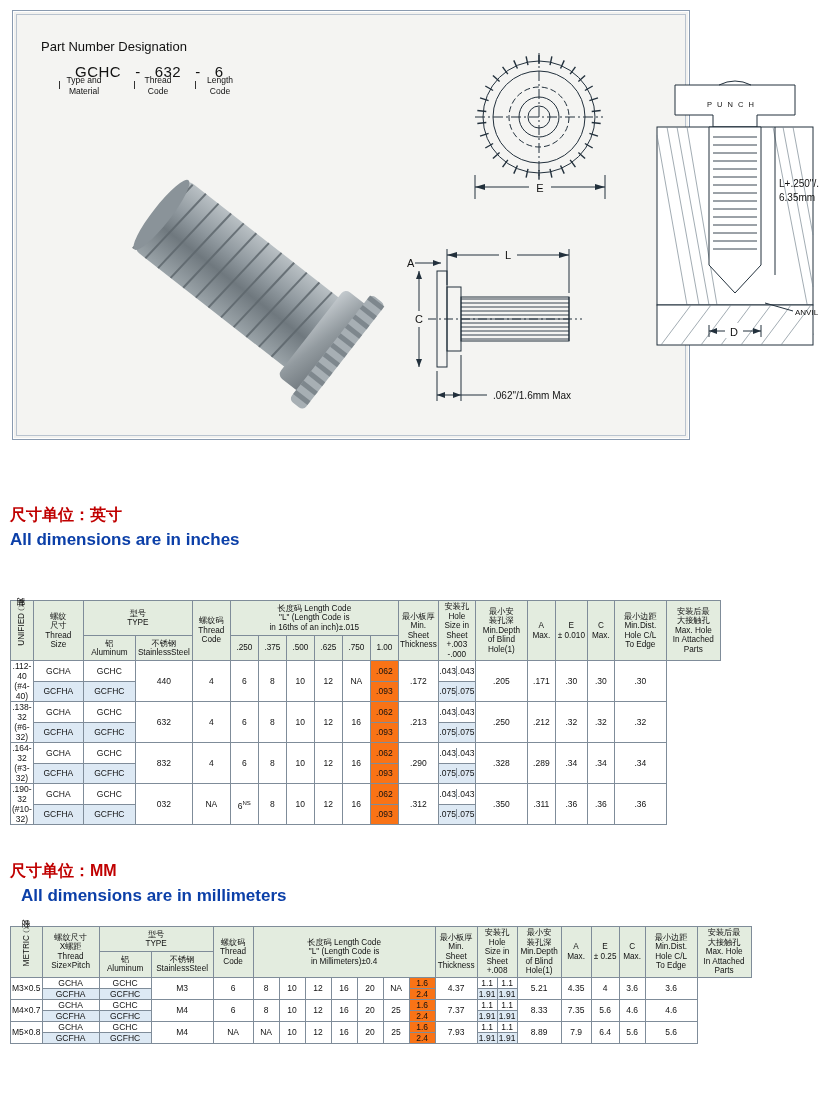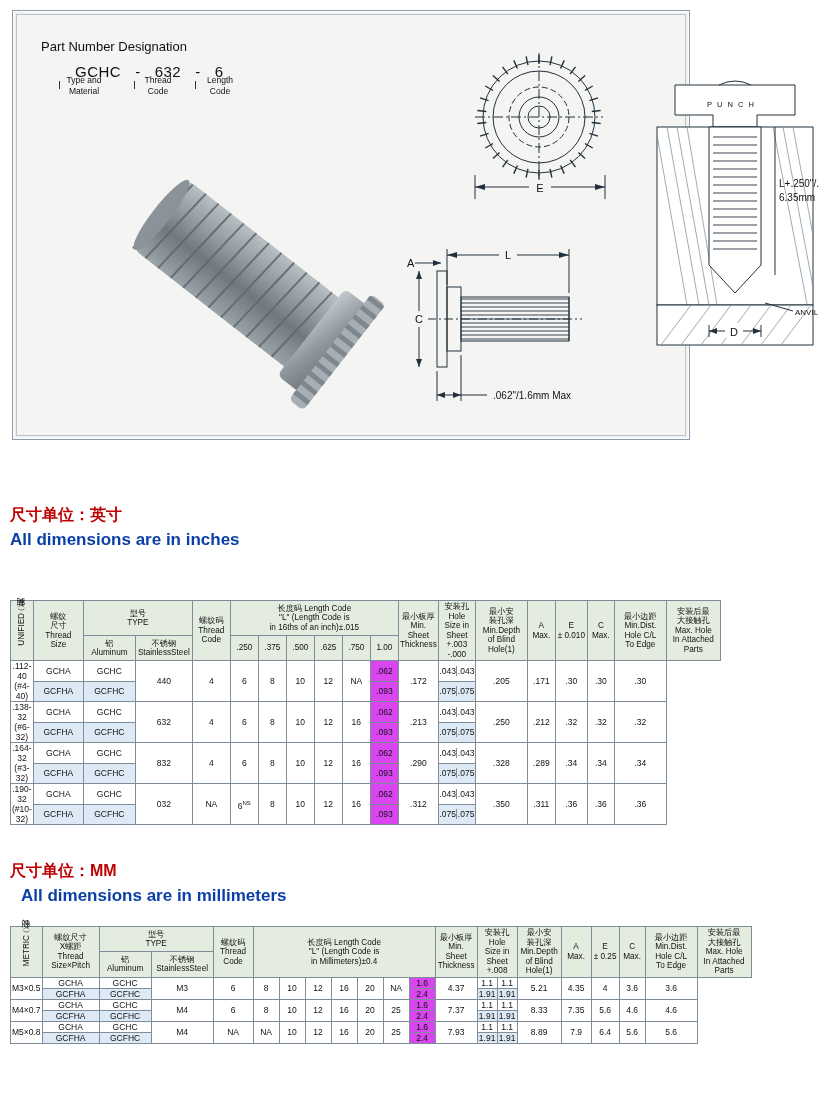--- a/index.html
+++ b/index.html
@@ -94,21 +94,21 @@
     font-size: 8px;
     width: 18px;
   }
   .vert {
     writing-mode: vertical-rl;
     transform: rotate(180deg);
     white-space: nowrap;
     display: inline-block;
     letter-spacing: 0px;
   }
-  td.tint { background: #d946ef; }
+  td.tint { background: #f97316; }
   .rowA { background: #ffffff; }
   .rowB { background: #dde9f4; }
   .sup { font-size: 6px; vertical-align: super; }
 </style>
 </head>
 <body>
 
 <div class="diagram-panel">
   <div class="panel-inner">
 

